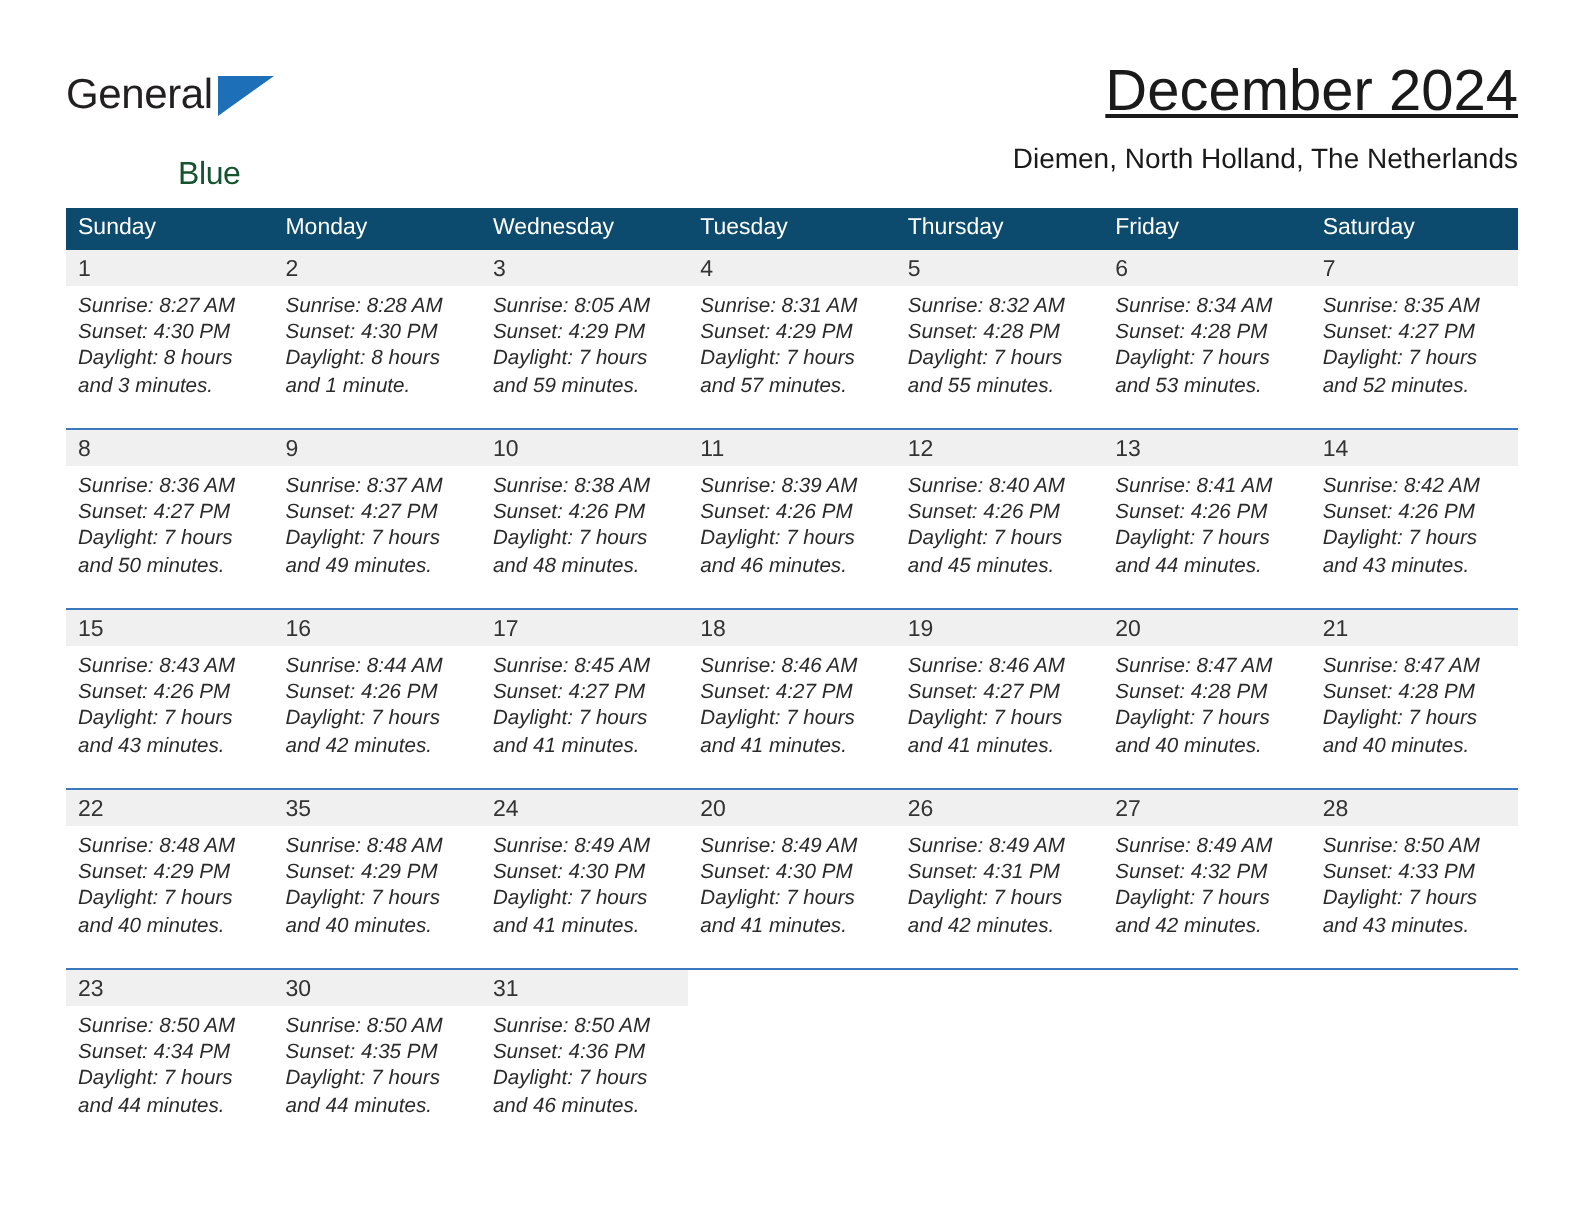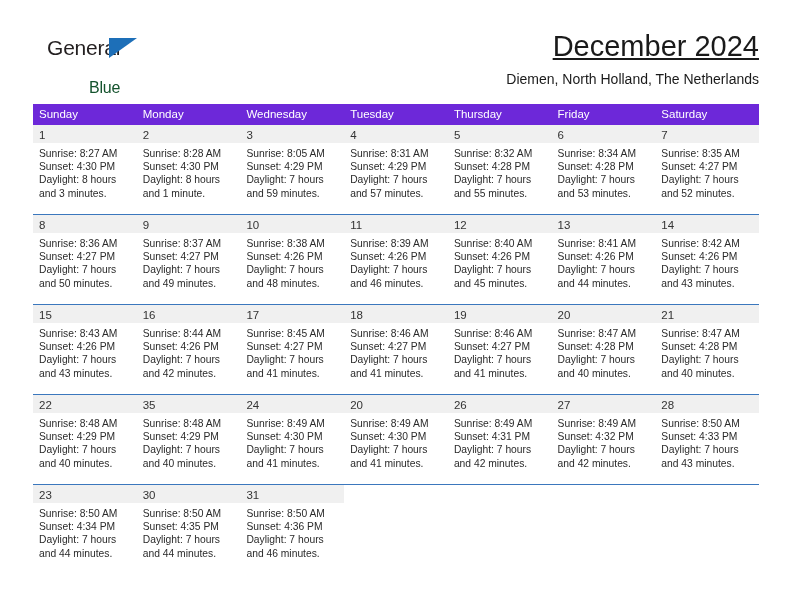--- a/index.html
+++ b/index.html
@@ -27,21 +27,21 @@
   }
   .logo {
     position: absolute;
     left: 0;
     top: 8px;
     width: 140px;
     height: 52px;
   }
   .logo-general {
     position: absolute;
-    left: 14px;
+    left: 0;
     top: 0;
     font-size: 21px;
     color: #231f20;
     letter-spacing: -0.2px;
     line-height: 24px;
   }
   .logo-tri {
     position: absolute;
     left: 76px;
     top: 2px;
@@ -84,21 +84,21 @@
   
   .calendar {
     position: absolute;
     left: 33px;
     top: 104px;
     width: 726px;
   }
   .weekday-row {
     display: flex;
     width: 100%;
-    background: #6d28d9;
+    background: #0c4a6e;
     height: 21px;
   }
   .weekday {
     flex: 1 1 0;
     color: #ffffff;
     font-size: 11.5px;
     line-height: 21px;
     padding-left: 6px;
     white-space: nowrap;
     overflow: hidden;
@@ -123,20 +123,21 @@
     background: #f0f0f0;
     padding-left: 6px;
   }
   .daynum {
     font-size: 11.5px;
     color: #333333;
     line-height: 18px;
   }
   .day-body {
     padding: 4px 5px 0 6px;
+    font-style: italic;
   }
   .day-line {
     font-size: 10.3px;
     color: #2a2a2a;
     line-height: 13.2px;
     white-space: nowrap;
   }
 </style>
 </head>
 <body>

